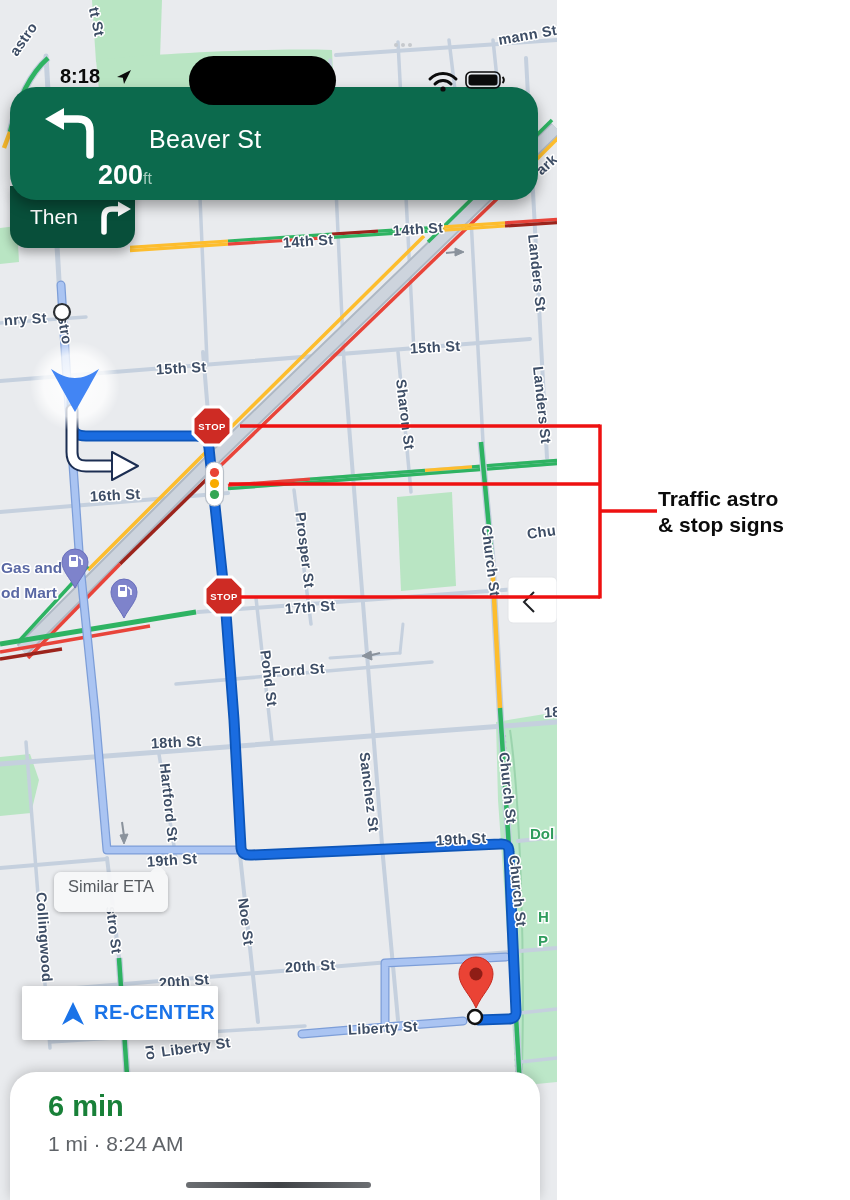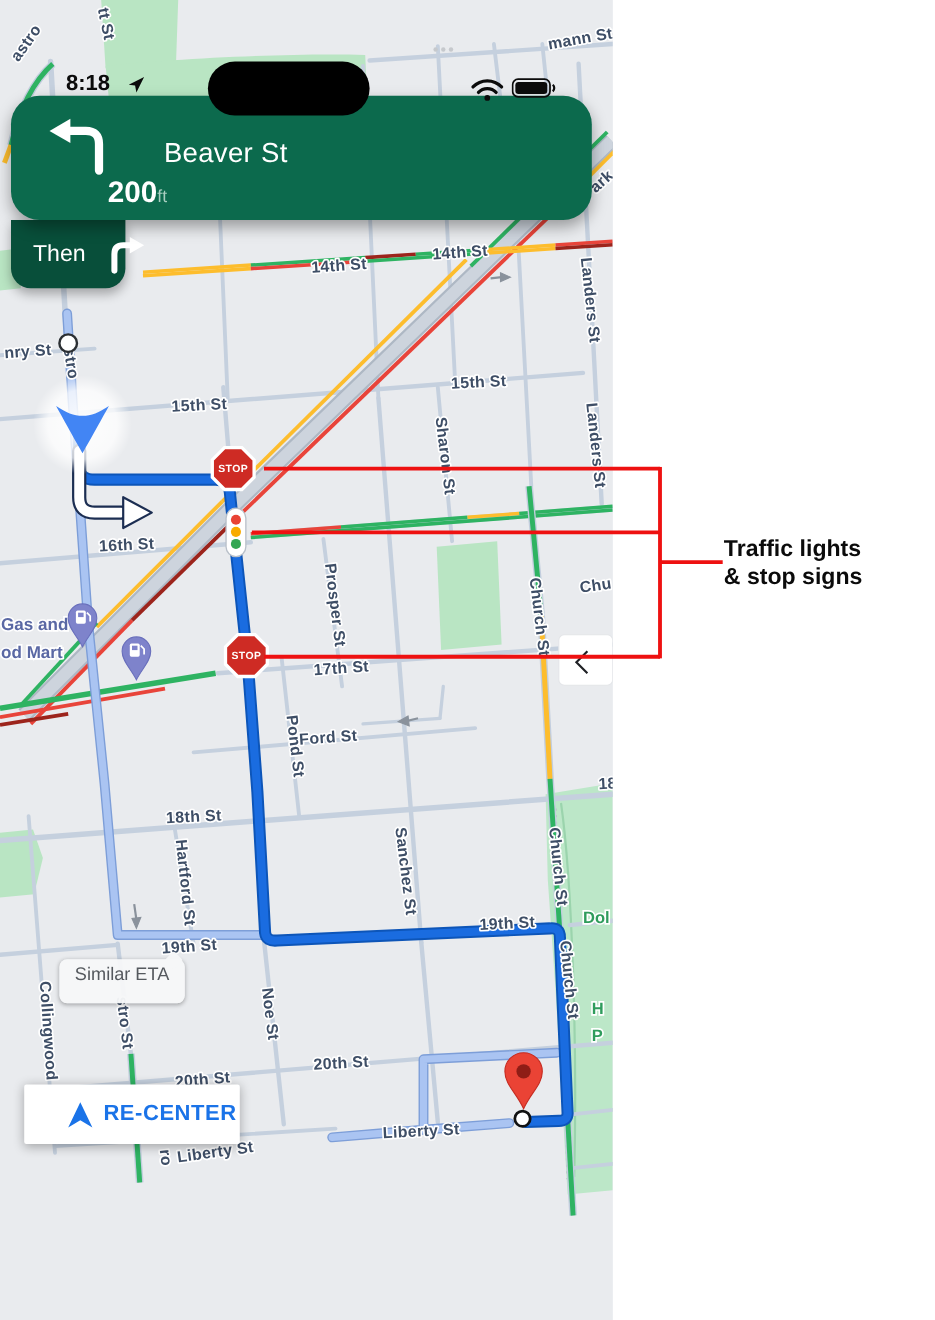--- a/index.html
+++ b/index.html
@@ -20,21 +20,21 @@
   #locarrow{position:absolute;left:111px;top:24px;}
   #island{position:absolute;left:185px;top:12px;width:147px;height:49px;background:#000;border-radius:25px;}
   #wifi{position:absolute;left:422px;top:26px;}
   #battery{position:absolute;left:461px;top:27px;}
   
   #banner{position:absolute;left:10px;top:87px;width:528px;height:113px;border-radius:26px;
           box-shadow:0 6px 14px rgba(0,0,0,.35);z-index:5;}
   #banner .street{position:absolute;left:106px;top:38px;font-size:25px;color:#fff;letter-spacing:.3px;margin-left:33px;}
   #banner .dist{position:absolute;left:40px;top:73px;font-size:27px;font-weight:700;color:#fff;margin-left:48px;}
   #banner .unit{font-size:16px;font-weight:400;color:#a9cec0;}
-  #thenbox{position:absolute;left:10px;top:200px;width:104px;height:62px;border-radius:0 0 18px 18px;
+  #thenbox{position:absolute;left:10px;top:186px;width:125px;height:62px;border-radius:0 0 18px 18px;
            box-shadow:0 5px 10px rgba(0,0,0,.3);z-index:4;}
   #thenbox .then-label{position:absolute;left:20px;top:19px;font-size:21px;color:#fff;}
   
   #etabubble{position:absolute;left:54px;top:872px;width:114px;height:40px;background:rgba(246,247,248,.96);
              border-radius:7px;box-shadow:0 1px 4px rgba(0,0,0,.3);z-index:4;}
   #etabubble span{position:absolute;left:0;top:5px;width:100%;text-align:center;font-size:16.5px;color:#55595e;}
   #etabubble .tail{position:absolute;right:4px;top:-5px;width:12px;height:12px;background:rgba(246,247,248,.96);
                    transform:rotate(45deg);border-radius:2px;}
   
   #recenter{position:absolute;left:22px;top:986px;width:196px;height:54px;background:#fff;border-radius:2px;
@@ -338,27 +338,32 @@
     <span>Similar ETA</span>
   </div>
 
   <div id="recenter">
     <svg width="26" height="26">
       <path d="M13,1 L24,24 L13,17.5 L2,24 Z" fill="#1a73e8"></path>
     </svg>
     <span>RE-CENTER</span>
   </div>
 
+  <div id="sheet">
+    <div class="eta">6 min</div>
+    <div class="details">1 mi · 8:24 AM</div>
+    <div id="handle"></div>
+  </div>
 </div>
 
 <svg id="annot-svg" width="850" height="1200">
   <g stroke="#ee1111" stroke-width="3.5" fill="none">
     <line x1="240" y1="426" x2="600" y2="426"></line>
     <line x1="229" y1="484" x2="600" y2="484"></line>
     <line x1="240" y1="597" x2="600" y2="597"></line>
     <line x1="600" y1="424.5" x2="600" y2="598.5"></line>
     <line x1="600" y1="511" x2="657" y2="511"></line>
   </g>
 </svg>
 <div id="annot-text">
-  <div>Traffic lights</div>
+  <div>Traffic astro</div>
   <div>&amp; stop signs</div>
 </div>
 
 </body></html>

